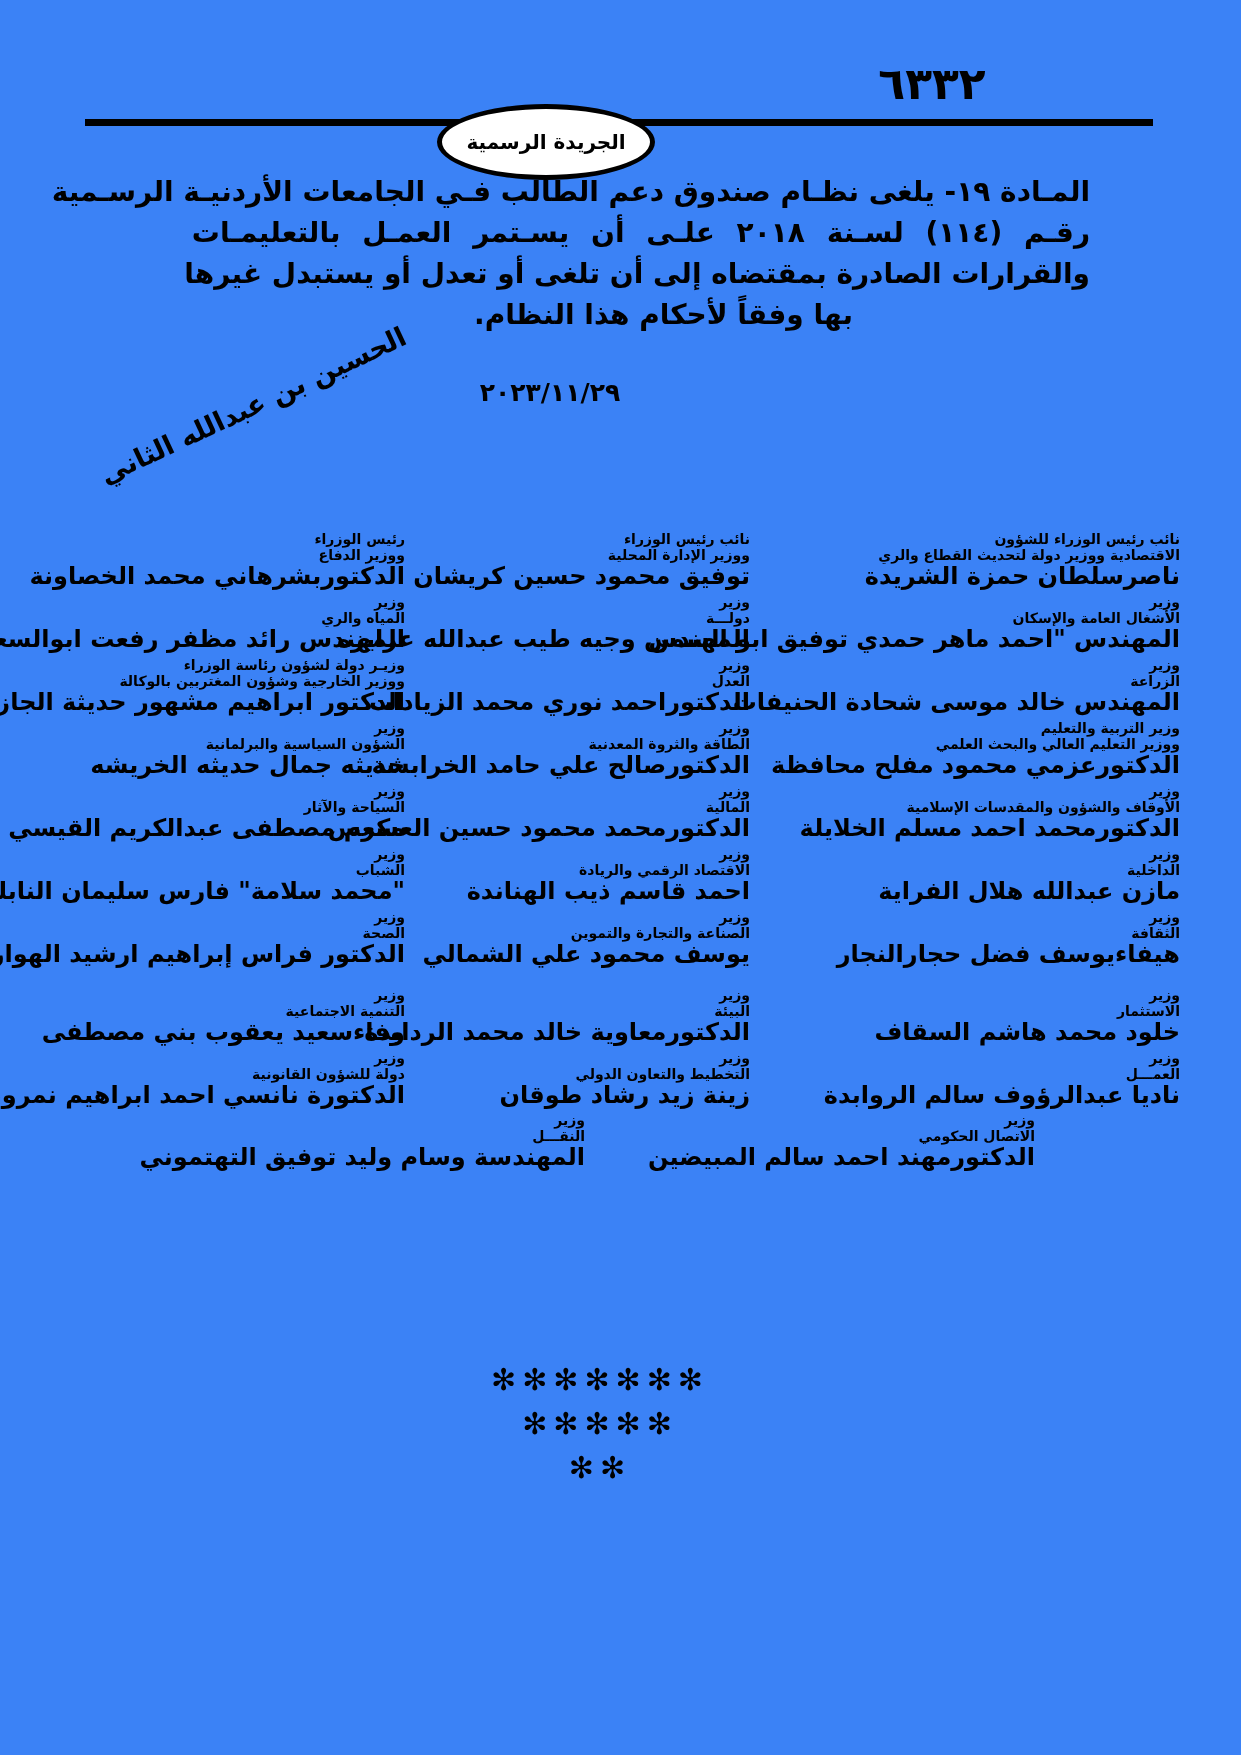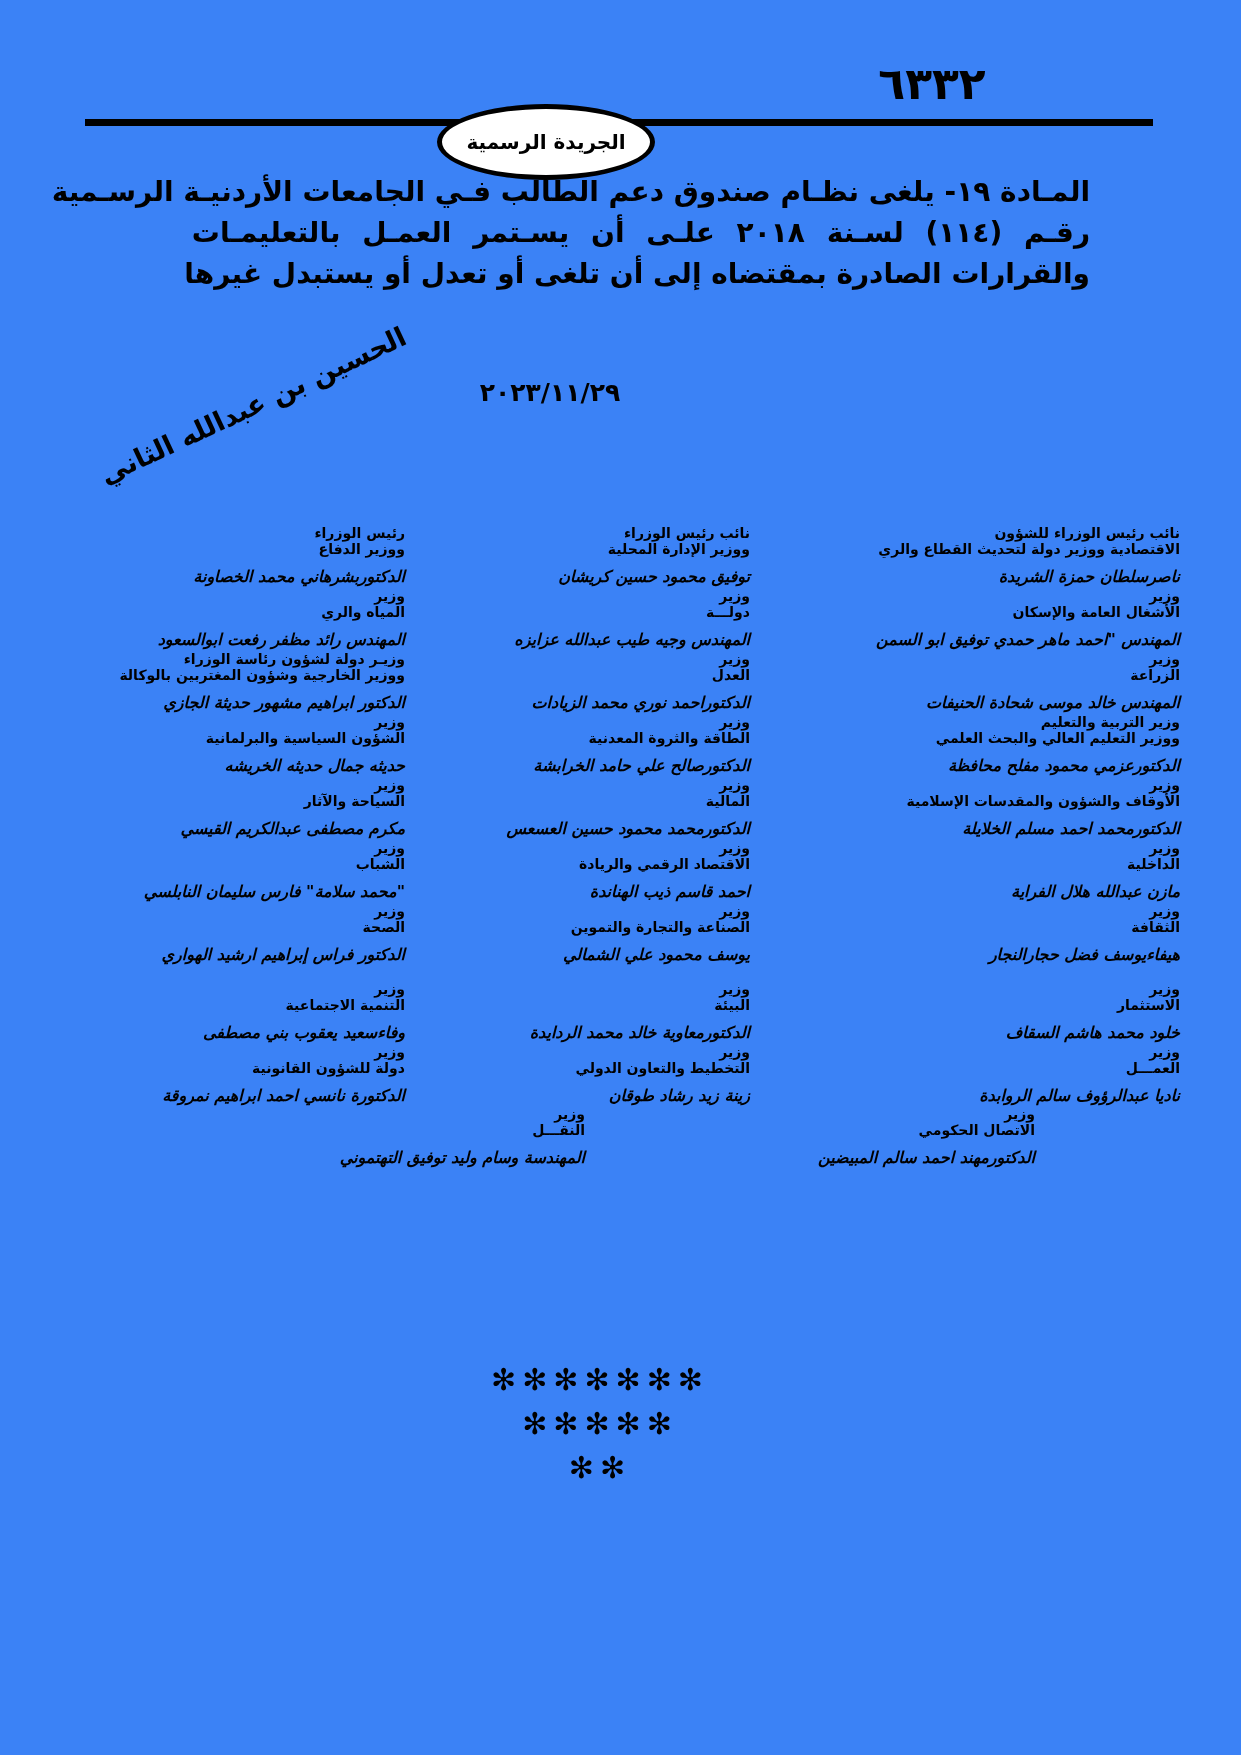--- a/index.html
+++ b/index.html
@@ -51,21 +51,21 @@
   .ministers{
     position:absolute;top:520px;left:60px;width:1120px;
     display:grid;grid-template-columns:430px 345px 345px;
     direction:rtl;
   }
   .minister-cell{
     display:flex;flex-direction:column;justify-content:flex-end;
     text-align:right;
   }
   .minister-title{font-size:14px;font-weight:bold;line-height:16px;}
-  .minister-name{font-size:16px;font-weight:bold;line-height:23px;margin-top:8px;white-space:nowrap;font-style:italic;}
+  .minister-name{font-size:24px;font-weight:bold;line-height:23px;margin-top:2px;white-space:nowrap;}
   .ministers-last-row{
     position:absolute;top:1107px;left:60px;width:1120px;height:62px;
   }
   .ministers-last-row .minister-cell{position:absolute;bottom:0;width:420px;}
   .ministers-last-row .pos-0{left:555px;}
   .ministers-last-row .pos-1{left:105px;}
   
   .separators{
     position:absolute;top:1358px;left:0;width:1200px;
     text-align:center;font-weight:bold;font-size:30px;line-height:44px;letter-spacing:6px;
@@ -79,20 +79,21 @@
   <div class="page-number">٦٣٣٢</div>
   <div class="header-rule"></div>
   <div class="masthead-ellipse">
     <span>الجريدة الرسمية</span>
   </div>
 
   <div class="article">
     <div class="line">المـادة ١٩- يلغى نظـام صندوق دعم الطالب فـي الجامعات الأردنيـة الرسـمية</div>
     <div class="line">رقـم (١١٤) لسـنة ٢٠١٨ علـى أن يسـتمر العمـل بالتعليمـات</div>
     <div class="line">والقرارات الصادرة بمقتضاه إلى أن تلغى أو تعدل أو يستبدل غيرها</div>
+    <div class="line">بها وفقاً لأحكام هذا النظام.</div>
   </div>
   <div class="article-date">٢٠٢٣/١١/٢٩</div>
 
   <div class="royal-signature">الحسين بن عبدالله الثاني</div>
 
   <div class="ministers">
       <div class="minister-cell" style="height: 68px;">
         <div class="minister-title">نائب رئيس الوزراء للشؤون</div>
         <div class="minister-title">الاقتصادية ووزير دولة لتحديث القطاع والري</div>
         <div class="minister-name">ناصرسلطان حمزة الشريدة</div>

